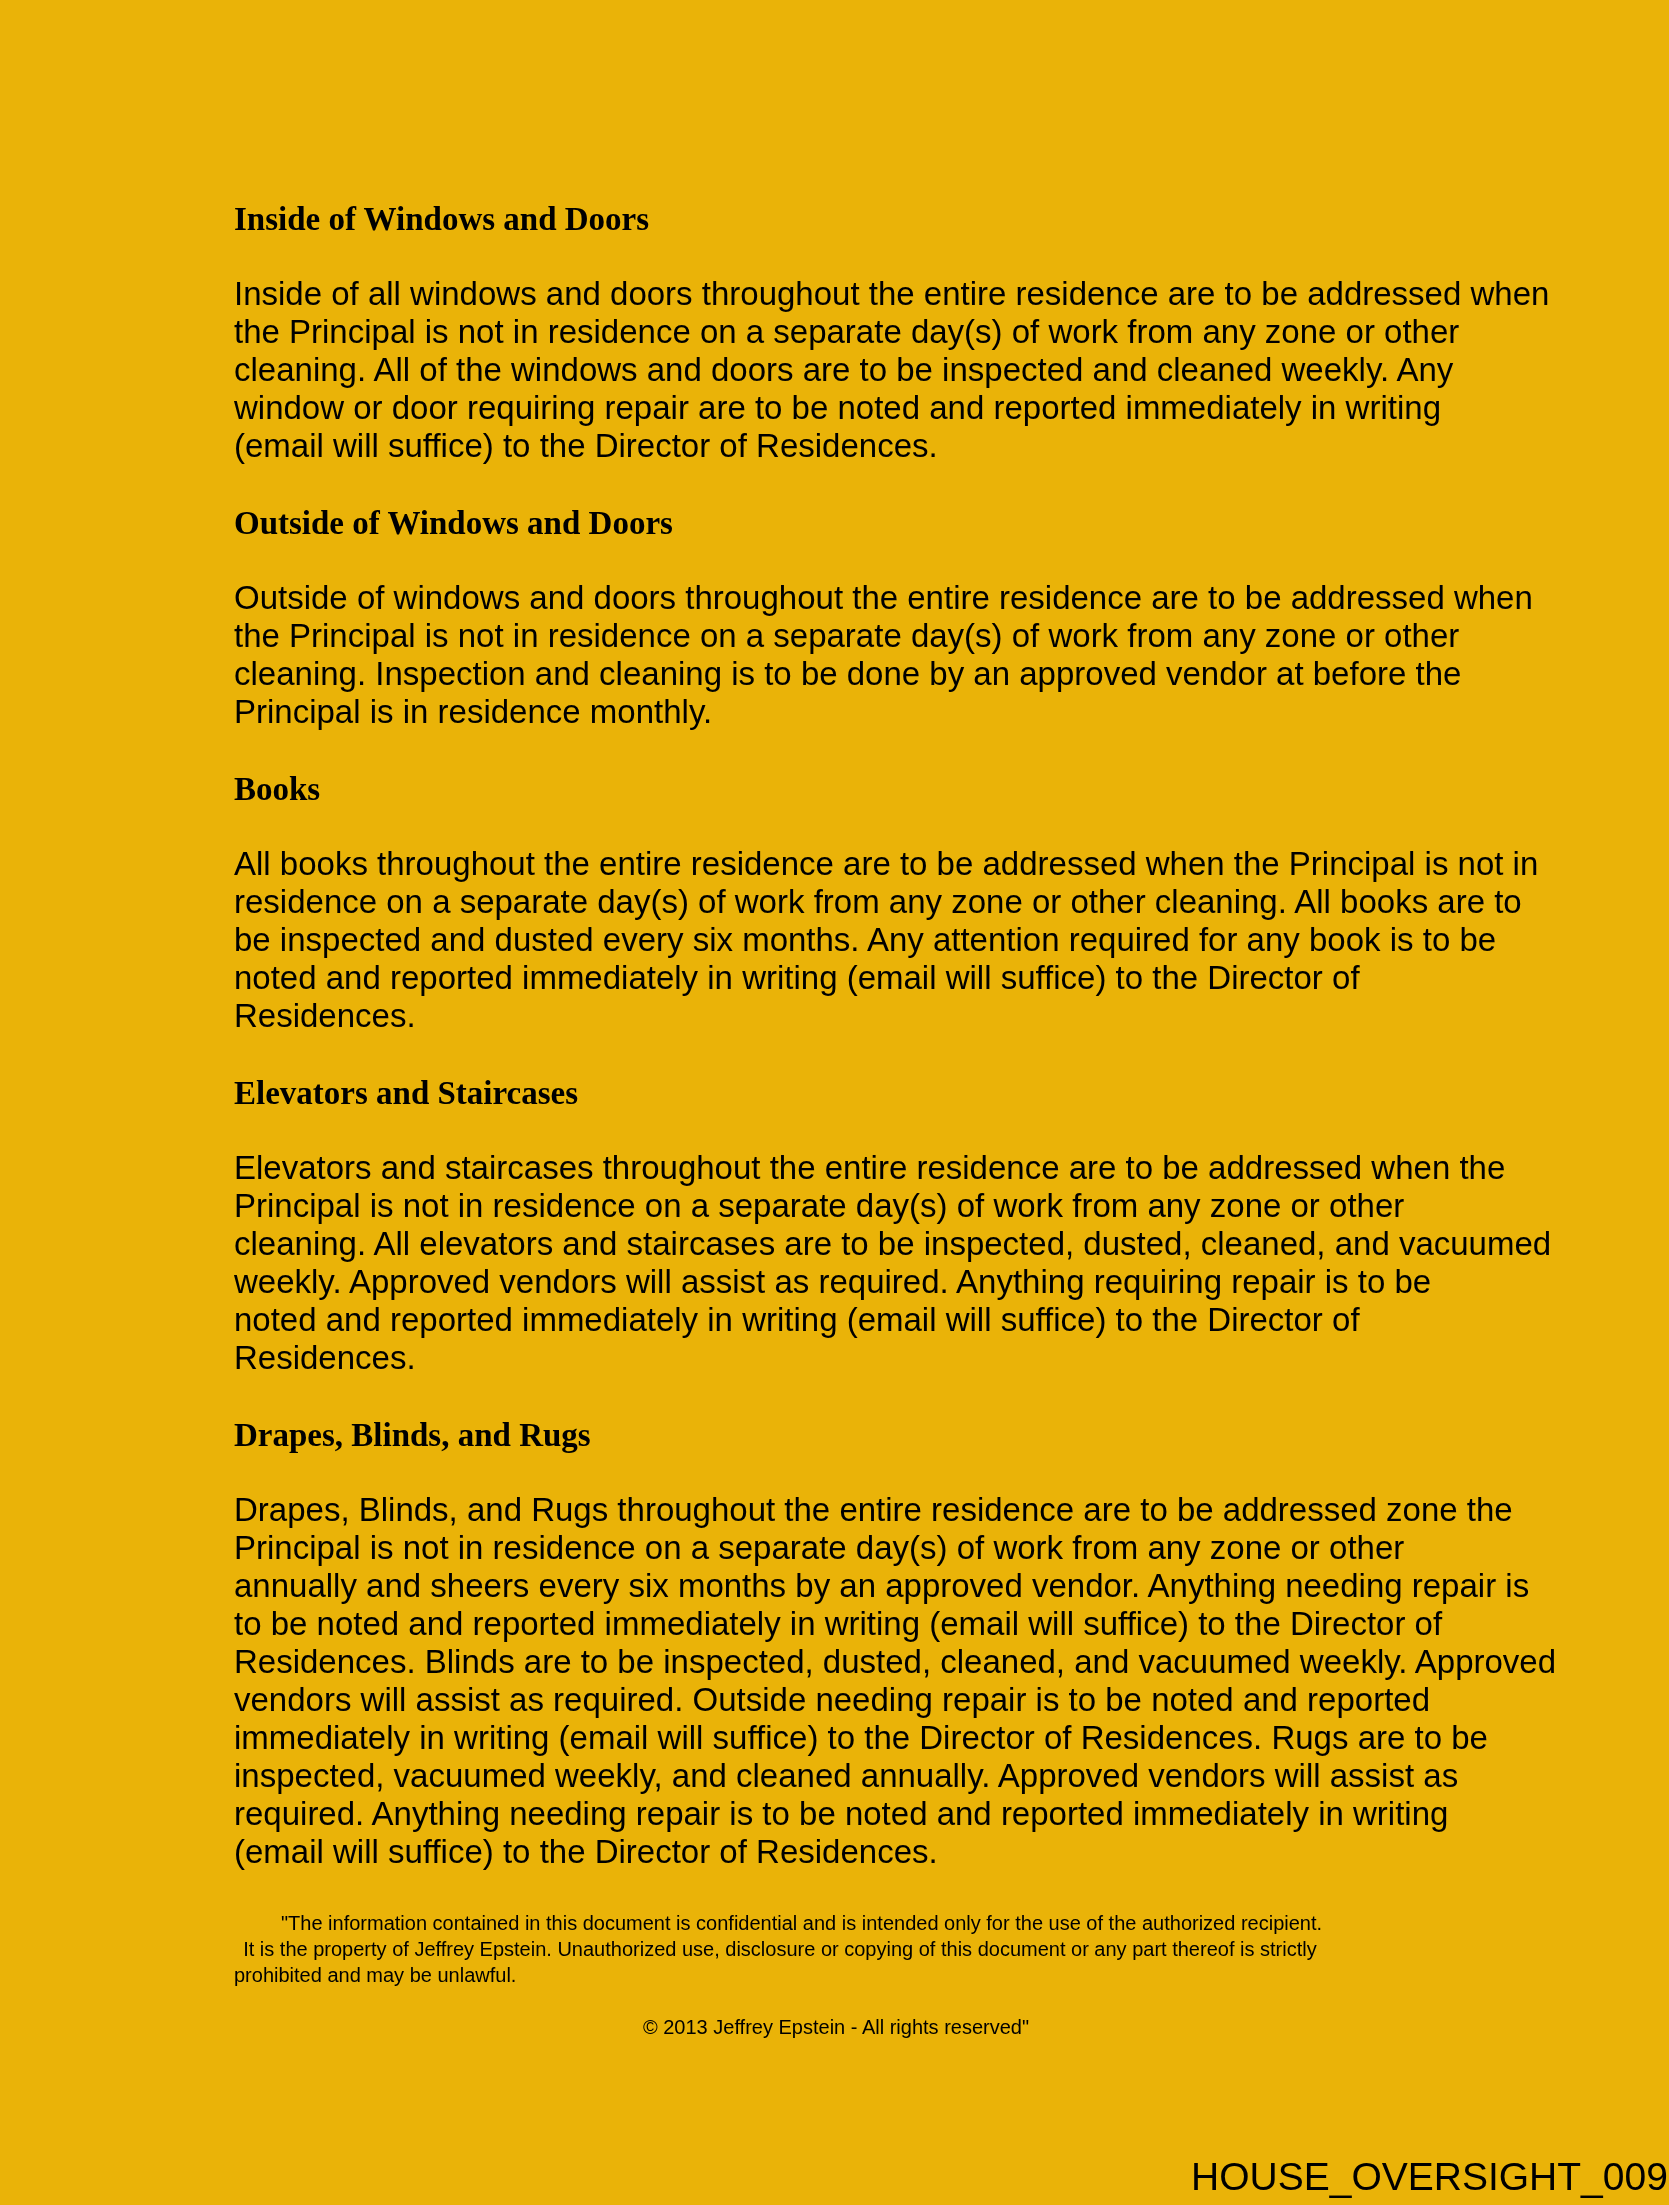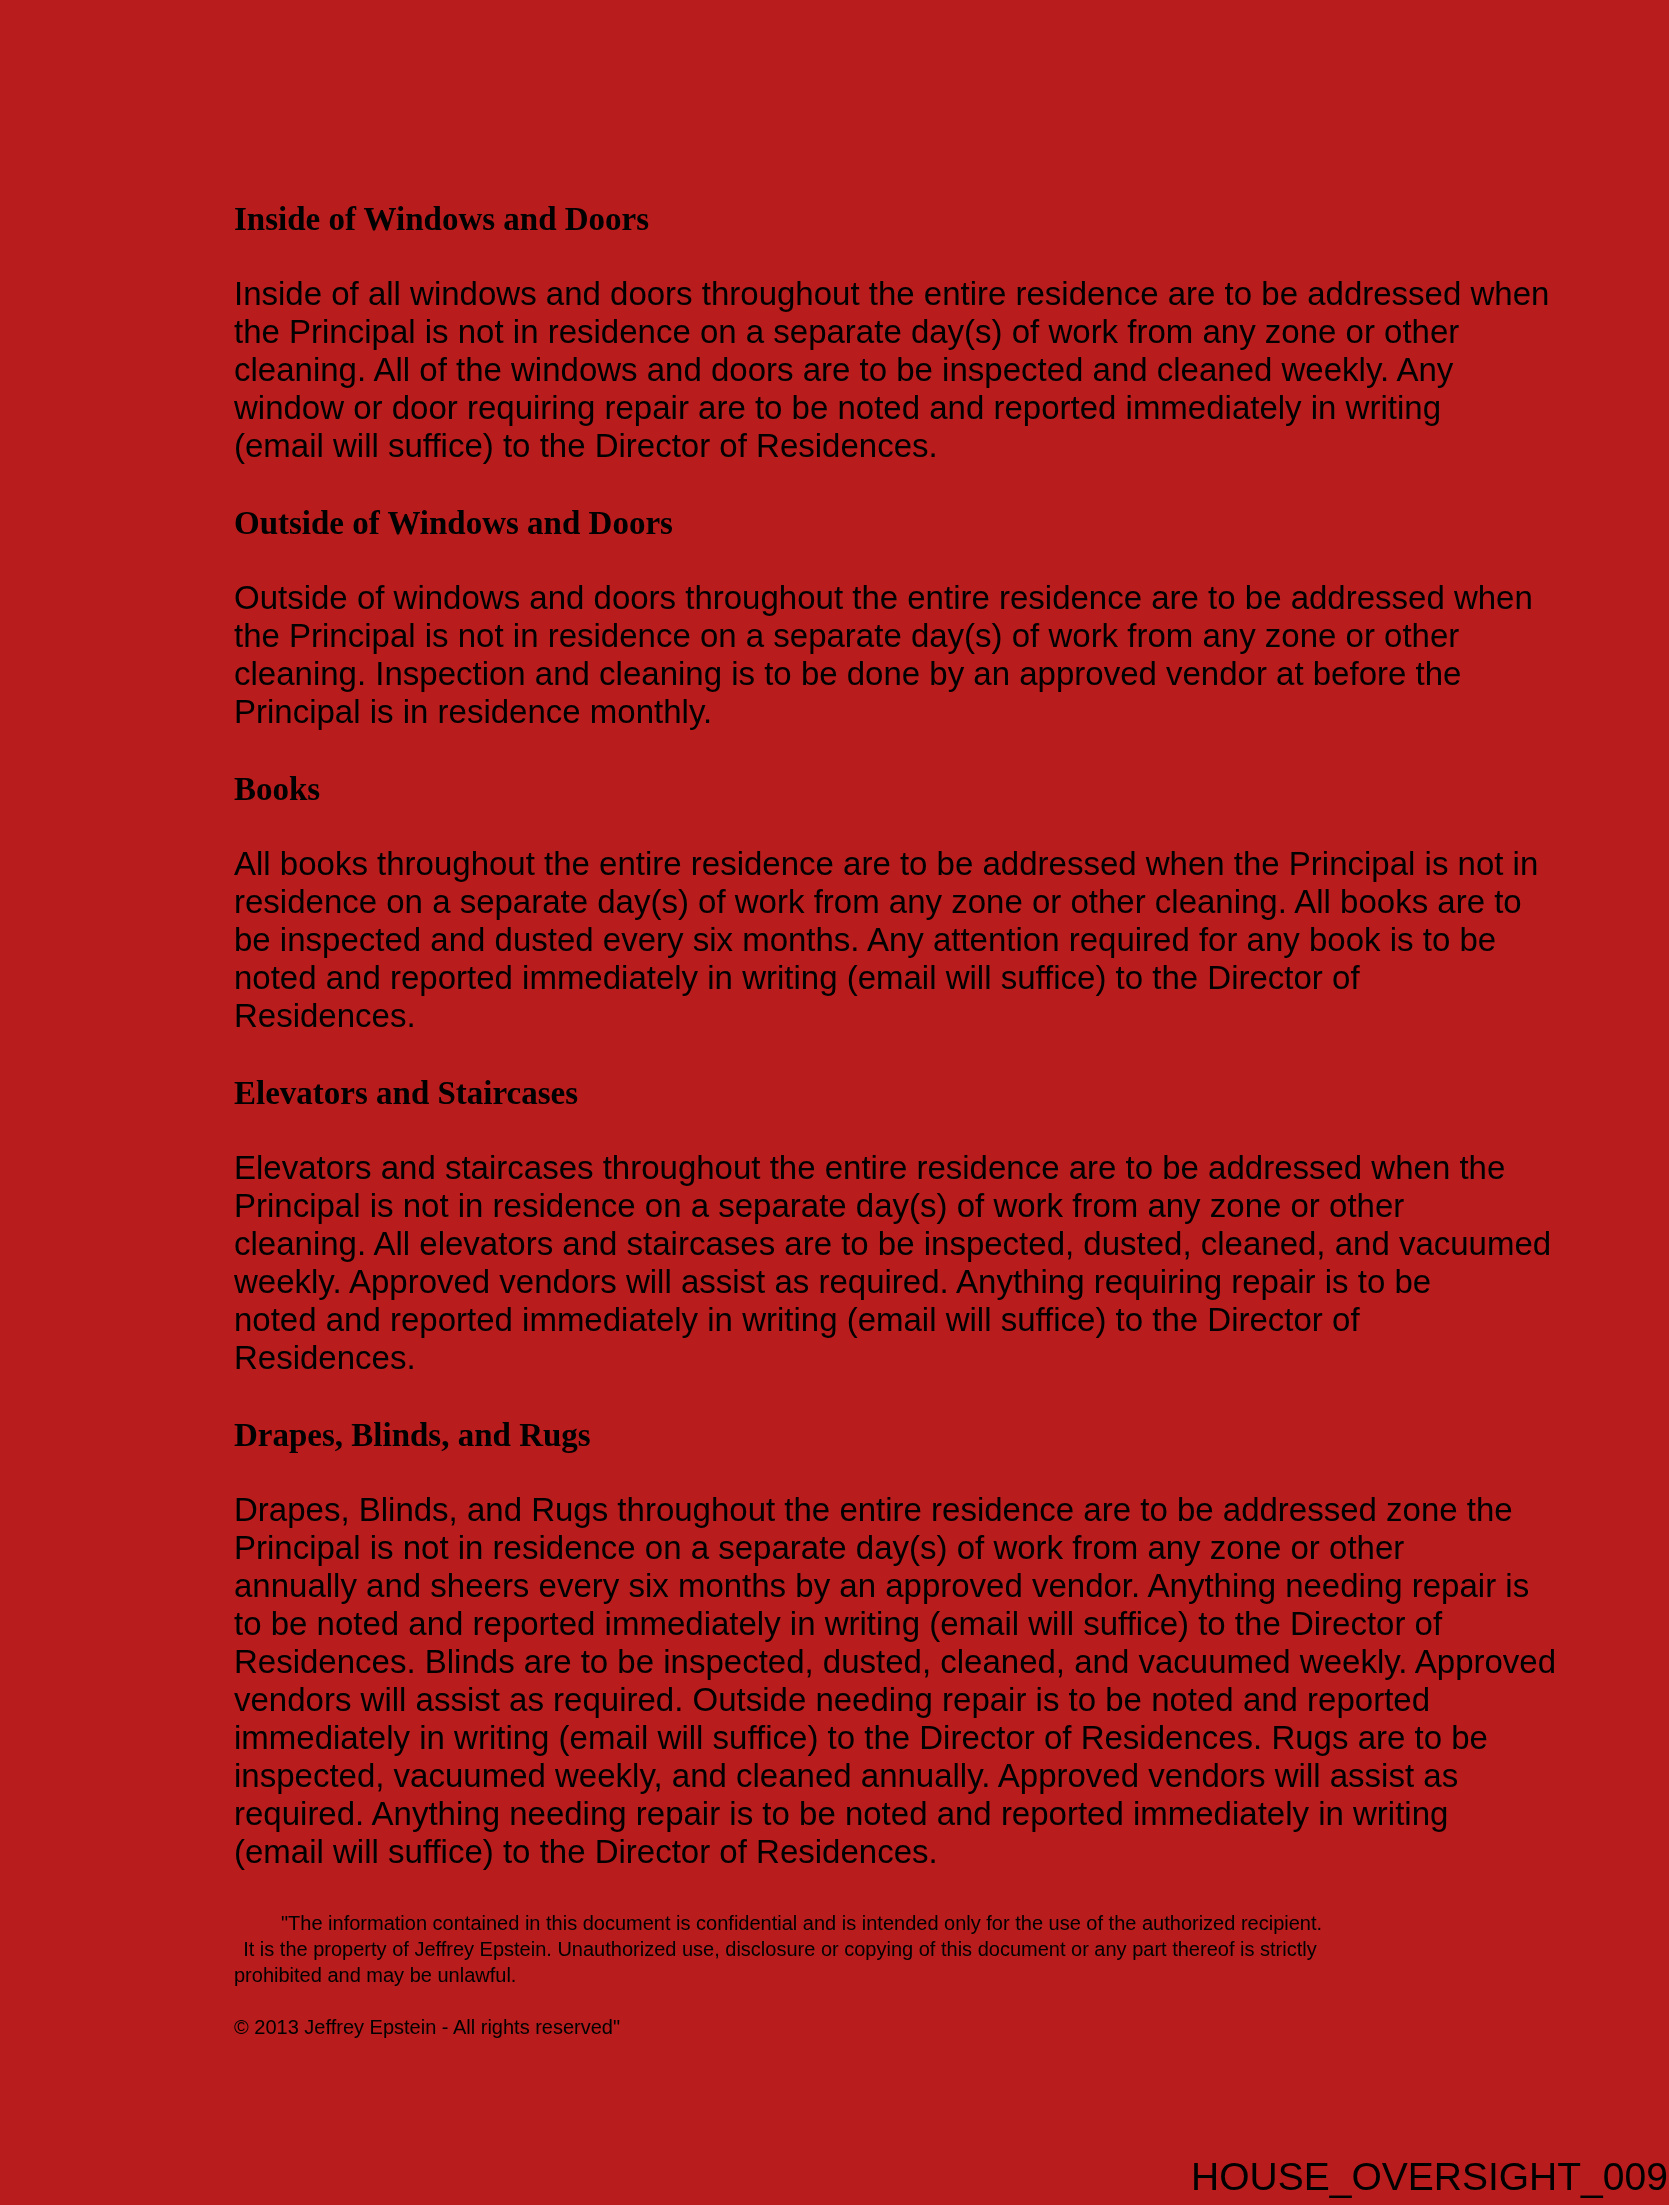--- a/index.html
+++ b/index.html
@@ -4,21 +4,21 @@
 <style>
   html, body {
     margin: 0;
     padding: 0;
     background: #ffffff;
   }
   .page {
     position: relative;
     width: 1669px;
     height: 2205px;
-    background: #b91c1c;
+    background: #eab308;
     overflow: hidden;
     color: #000000;
   }
   .content {
     position: absolute;
     left: 234px;
     top: 200px;
     width: 1204px;
   }
   .heading {
@@ -48,20 +48,21 @@
     white-space: nowrap;
   }
   .fline-0 { padding-left: 47px; }
   .fline-1 { padding-left: 9.2px; }
   .copyright {
     margin-top: 26px;
     font-family: "Liberation Sans", sans-serif;
     font-size: 20px;
     line-height: 26px;
     white-space: nowrap;
+    text-align: center;
   }
   .bates {
     position: absolute;
     left: 1191px;
     top: 2157px;
     font-family: "Liberation Sans", sans-serif;
     font-size: 39px;
     line-height: 1;
     white-space: nowrap;
   }

